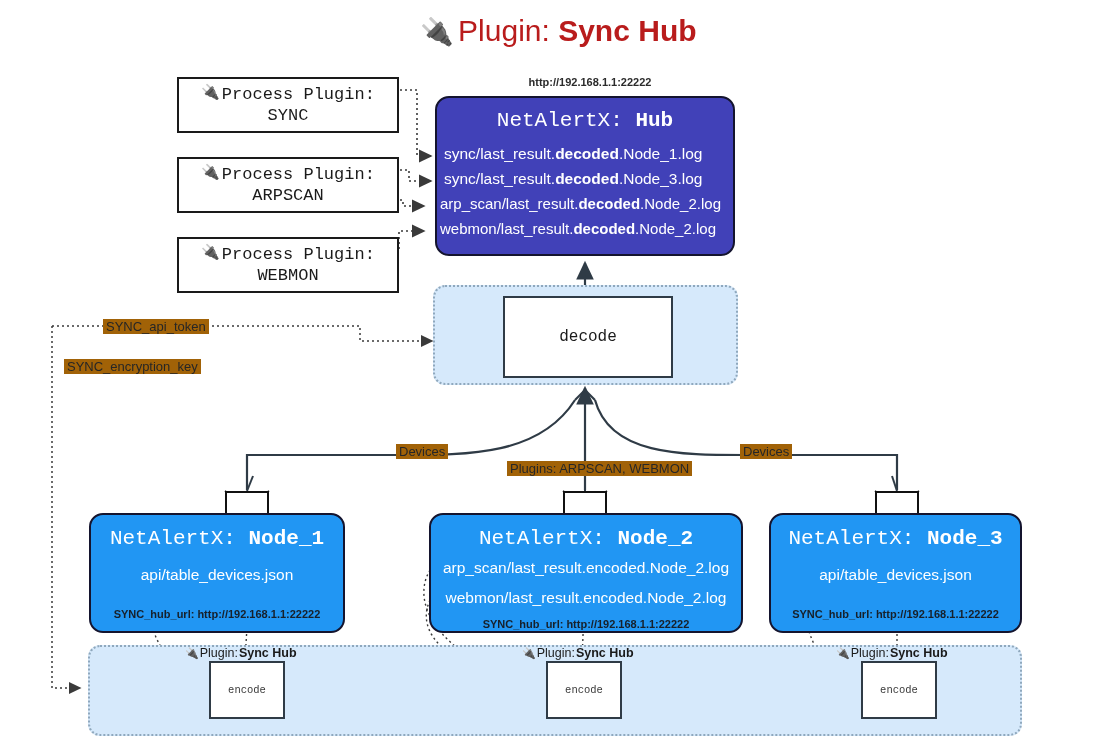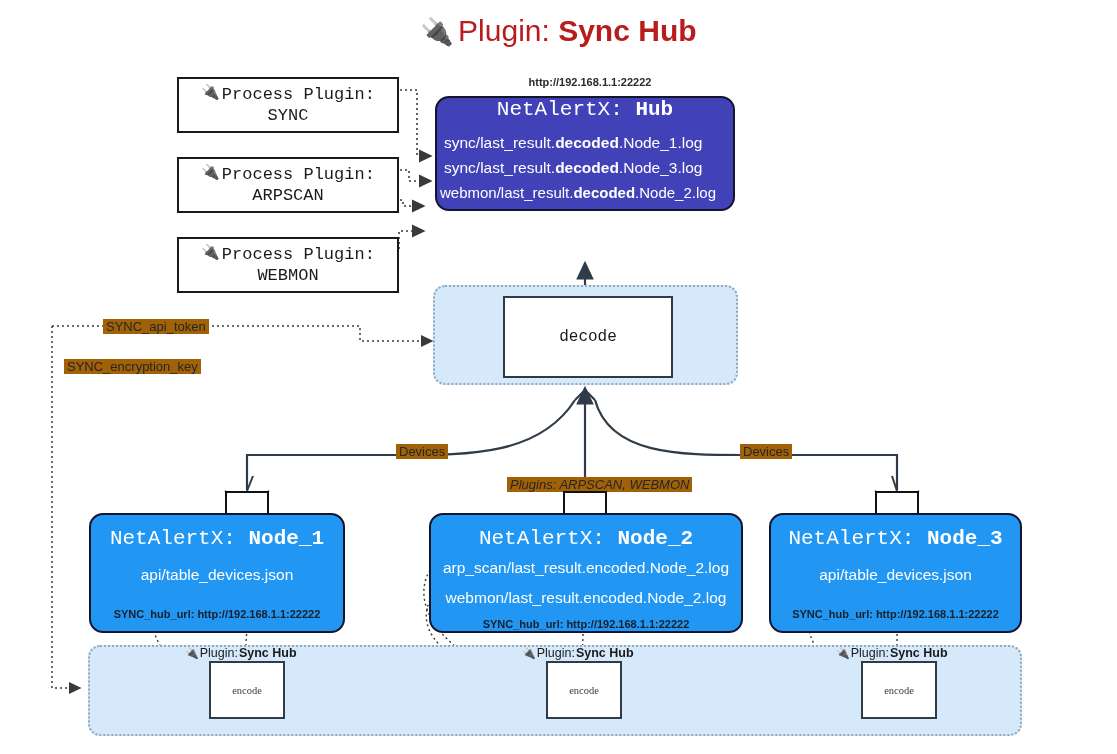--- a/index.html
+++ b/index.html
@@ -32,23 +32,23 @@
   #proc-sync{left:177px;top:77px;}
   #proc-arpscan{left:177px;top:157px;}
   #proc-webmon{left:177px;top:237px;}
 
   
   #hub-url{
     left:445px;top:76px;width:290px;text-align:center;
     font-size:11px;font-weight:bold;color:#2b2b2b;
   }
   #hub{
-    left:435px;top:96px;width:300px;height:115px;
+    left:435px;top:96px;width:300px;height:160px;
     background:#4141b8;border:2px solid #14142e;border-radius:14px;
-    box-sizing:border-box;
+    box-sizing:border-box;padding-top:11px;
   }
   #hub .hub-title{
     text-align:center;font-family:"Liberation Mono", monospace;
     font-size:21px;color:#ffffff;letter-spacing:0px;white-space:nowrap;
   }
   #hub .hub-title b{font-weight:bold;}
   #hub .loglist{margin-top:9px;}
   #hub .logline{
     font-size:15.5px;color:#ffffff;white-space:nowrap;
     padding-left:7px;line-height:25px;
@@ -68,21 +68,21 @@
     display:flex;align-items:center;justify-content:center;
     font-family:"Liberation Mono", monospace;font-size:16px;color:#1a1a1a;
   }
 
   
   .flow-label{
     font-size:13px;color:#262626;background:#a16207;padding:0 3px;white-space:nowrap;
   }
   #lbl-devices-left{left:396px;top:444px;}
   #lbl-devices-right{left:740px;top:444px;}
-  #lbl-plugins-mid{left:507px;top:477px;font-style:italic;}
+  #lbl-plugins-mid{left:507px;top:461px;}
   #lbl-api-token{left:103px;top:319px;}
   #lbl-enc-key{left:64px;top:359px;}
 
   
   .node{
     height:120px;border:2px solid #14142e;border-radius:14px;background:#2196f3;
     box-sizing:border-box;padding-top:12px;
   }
   .node .node-title{
     text-align:center;font-family:"Liberation Mono", monospace;
@@ -118,21 +118,21 @@
     box-sizing:border-box;
   }
   .enc-label{
     font-size:12.5px;color:#1a1a1a;white-space:nowrap;display:flex;align-items:center;gap:1px;
   }
   .enc-label b{font-weight:bold;}
   .enc-label .plug{font-size:11px;}
   .enc-box{
     width:72px;height:54px;background:#ffffff;border:2px solid #2f3b46;
     display:flex;align-items:center;justify-content:center;
-    font-family:Liberation Serif, serif;font-size:10.5px;color:#3a3a3a;
+    font-family:Liberation Mono, monospace;font-size:10.5px;color:#3a3a3a;
   }
   #enc-lbl-1{left:185px;top:646px;}
   #enc-lbl-2{left:522px;top:646px;}
   #enc-lbl-3{left:836px;top:646px;}
   #enc-box-1{left:209px;top:661px;}
   #enc-box-2{left:546px;top:661px;}
   #enc-box-3{left:861px;top:661px;}
 </style>
 </head>
 <body>
@@ -223,20 +223,23 @@
       <span>NetAlertX: </span><b>Hub</b>
     </div>
     <div class="loglist">
       <div class="logline">
         <span>sync/last_result.</span><b>decoded</b><span>.Node_1.log</span>
       </div>
       <div class="logline">
         <span>sync/last_result.</span><b>decoded</b><span>.Node_3.log</span>
       </div>
       <div class="logline wide">
+        <span>arp_scan/last_result.</span><b>decoded</b><span>.Node_2.log</span>
+      </div>
+      <div class="logline wide">
         <span>webmon/last_result.</span><b>decoded</b><span>.Node_2.log</span>
       </div>
     </div>
   </div>
 
   <div class="abs" id="decode-group"></div>
   <div class="abs" id="decode-box">decode</div>
 
   <div class="abs flow-label" id="lbl-devices-left">Devices</div>
   <div class="abs flow-label" id="lbl-devices-right">Devices</div>

